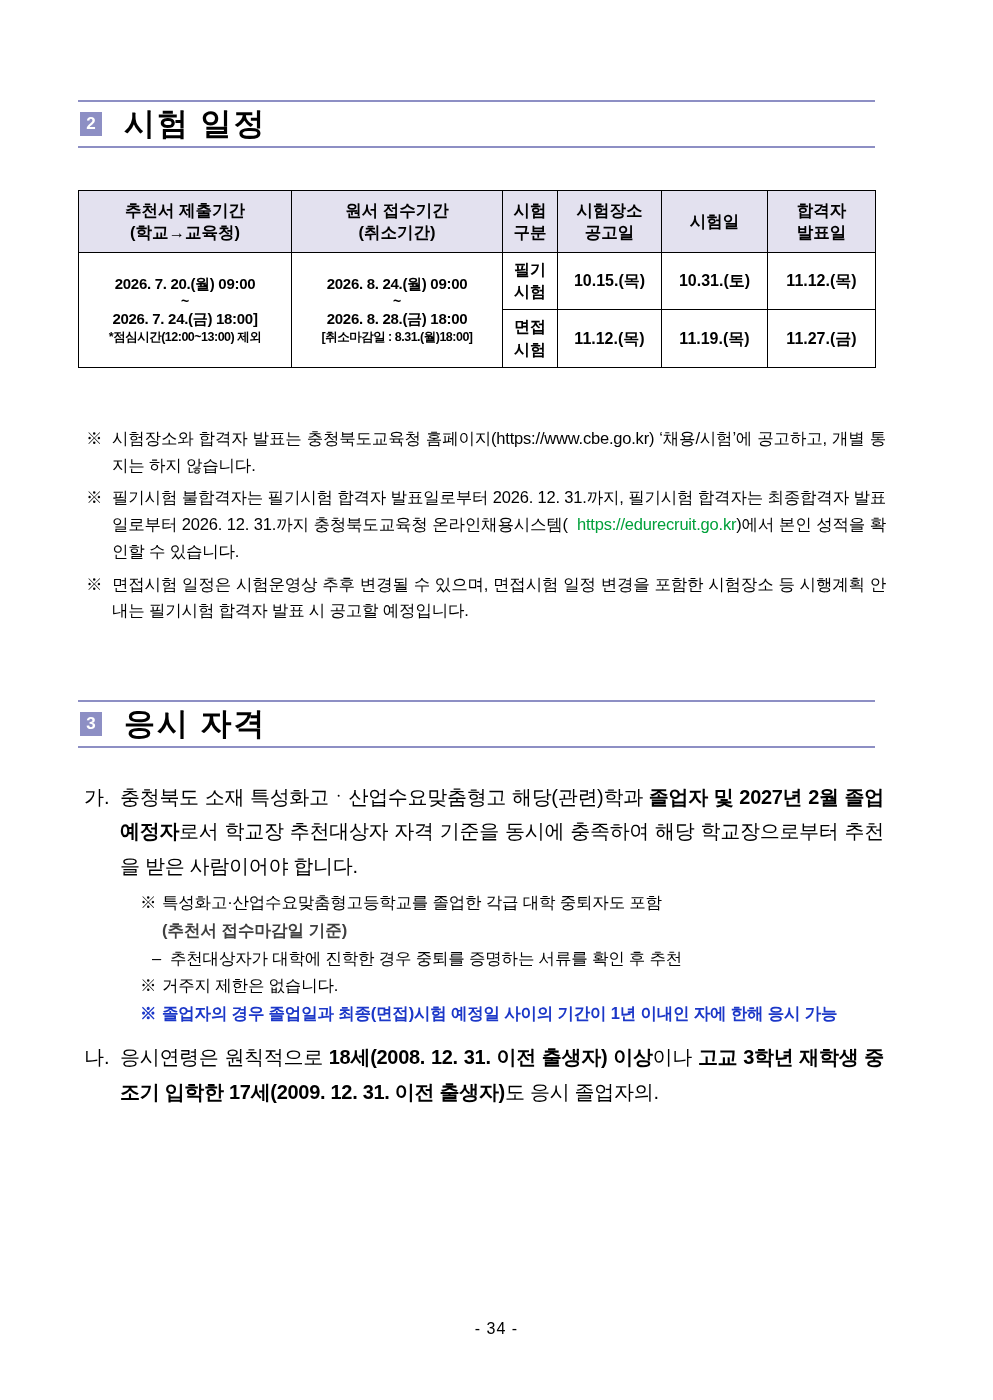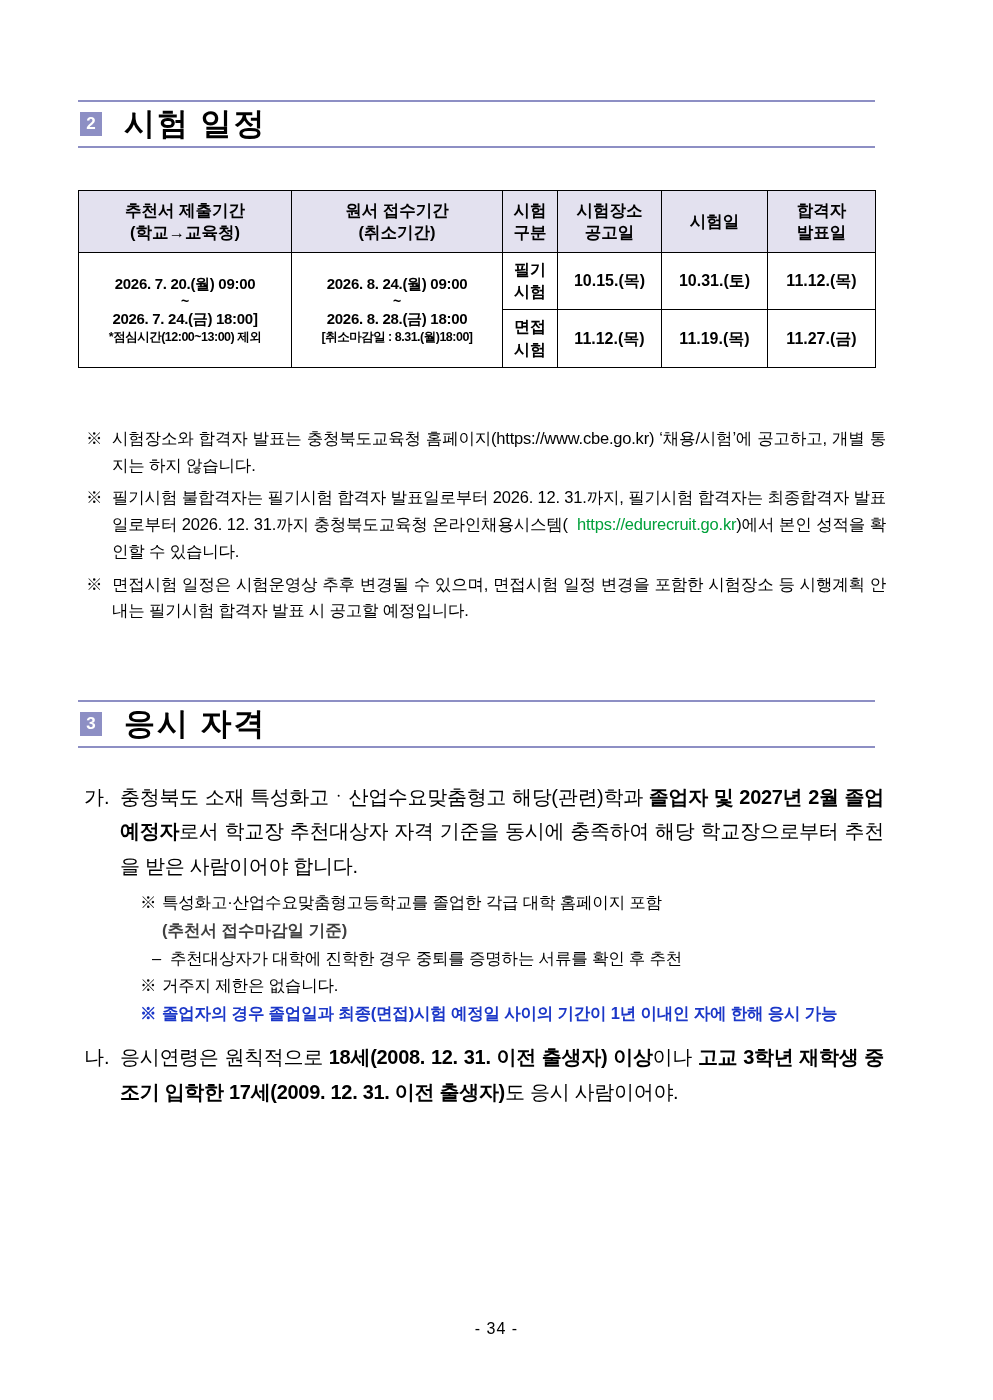--- a/index.html
+++ b/index.html
@@ -315,40 +315,40 @@
   <div class="sec3-body">
 
     <div class="item-row">
       <div class="item-label">가.</div>
       <div class="item-text"><span>충청북도 소재 특성화고ㆍ산업수요맞춤형고 해당(관련)학과 </span><span class="b">졸업자 및 2027년 2월 졸업예정자</span><span>로서 학교장 추천대상자 자격 기준을 동시에 충족하여 해당 학교장으로부터 추천을 받은 사람이어야 합니다.</span></div>
     </div>
 
     <div class="sub-list">
       <div class="sub-line">
         <div class="sub-mark">※</div>
-        <div class="sub-body">특성화고·산업수요맞춤형고등학교를 졸업한 각급 대학 홈페이지 포함</div>
+        <div class="sub-body">특성화고·산업수요맞춤형고등학교를 졸업한 각급 대학 중퇴자도 포함</div>
       </div>
       <div class="indent-red red">(추천서 접수마감일 기준)</div>
       <div class="dash-line">
         <div class="dash-mark">–</div>
         <div class="sub-body">추천대상자가 대학에 진학한 경우 중퇴를 증명하는 서류를 확인 후 추천</div>
       </div>
       <div class="sub-line">
         <div class="sub-mark">※</div>
         <div class="sub-body">거주지 제한은 없습니다.</div>
       </div>
       <div class="sub-line blue-block">
         <div class="sub-mark blue">※</div>
         <div class="sub-body blue" style="max-width:700px">졸업자의 경우 졸업일과 최종(면접)시험 예정일 사이의 기간이 1년 이내인 자에 한해 응시 가능</div>
       </div>
     </div>
 
     <div class="item-row">
       <div class="item-label">나.</div>
-      <div class="item-text"><span>응시연령은 원칙적으로 </span><span class="b">18세(2008. 12. 31. 이전 출생자) 이상</span><span>이나 </span><span class="b">고교 3학년 재학생 중 조기 입학한 17세(2009. 12. 31. 이전 출생자)</span><span>도 응시 사람이어야.</span></div>
+      <div class="item-text"><span>응시연령은 원칙적으로 </span><span class="b">18세(2008. 12. 31. 이전 출생자) 이상</span><span>이나 </span><span class="b">고교 3학년 재학생 중 조기 입학한 17세(2009. 12. 31. 이전 출생자)</span><span>도 응시 졸업자의.</span></div>
     </div>
 
   </div>
 
   <div class="footer">
     <span>- 34 -</span>
   </div>
 
 </div>
 

